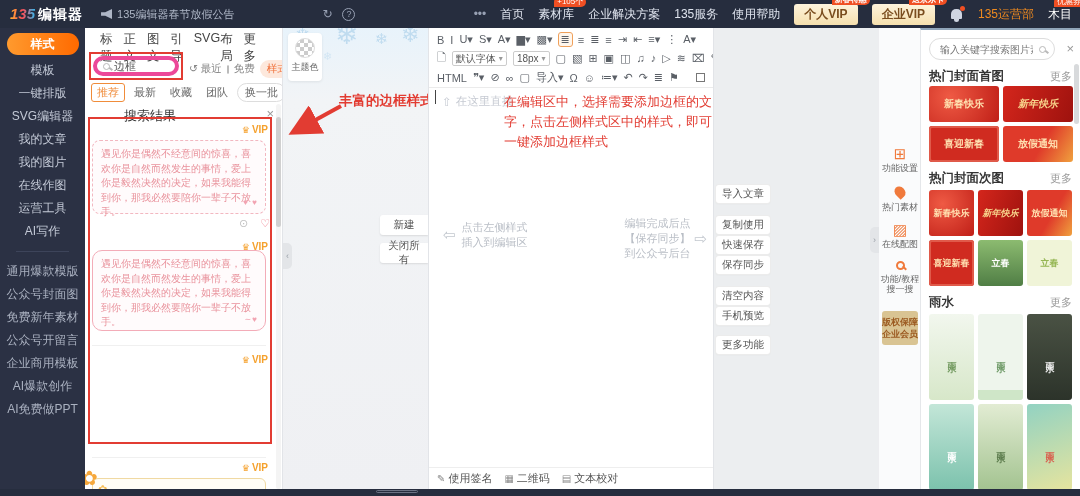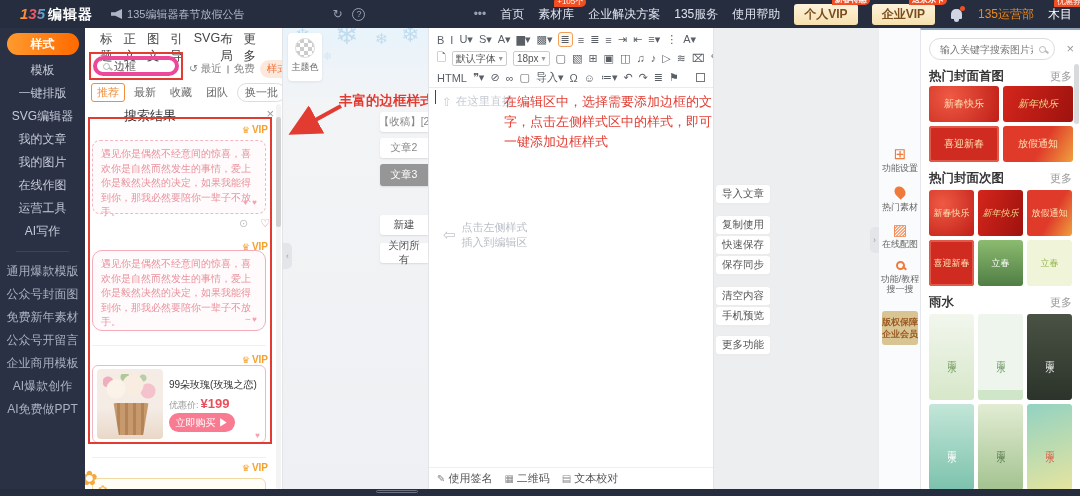--- a/index.html
+++ b/index.html
@@ -3,21 +3,21 @@
 <meta charset="utf-8">
 <style>
   html,body{margin:0;padding:0;background:#dfe2e6;}
   *{box-sizing:border-box;}
   .app{position:relative;width:1080px;height:496px;overflow:hidden;background:#eceef0;
        font-family:"Liberation Sans","DejaVu Sans",sans-serif;font-size:12px;color:#333;}
 
   
   .topbar{position:absolute;left:0;top:0;width:1080px;height:28px;background:#262d3e;
           display:flex;align-items:center;color:#c6cddc;z-index:40;}
-  .logo{display:flex;align-items:baseline;margin-left:20px;}
+  .logo{display:flex;align-items:baseline;margin-left:10px;}
   .logo-num{font-weight:bold;font-style:italic;font-size:15px;
             background:linear-gradient(90deg,#ffb02e,#ff4f57,#31b8f0);
             -webkit-background-clip:text;background-clip:text;color:transparent;}
   .logo-txt{font-weight:bold;font-size:14px;color:#fff;margin-left:3px;letter-spacing:1px;}
   .announce{display:flex;align-items:center;margin-left:18px;font-size:11px;color:#aeb6c6;gap:5px;}
   .horn{width:11px;height:10px;background:#aeb6c6;
         clip-path:polygon(0 32%,38% 32%,100% 0,100% 100%,38% 68%,0 68%);}
   .tb-ico{margin-left:14px;font-size:12px;color:#98a1b4;cursor:pointer;}
   .tb-help{width:13px;height:13px;border:1px solid #98a1b4;border-radius:50%;font-size:9px;
            display:inline-flex;align-items:center;justify-content:center;margin-left:10px;color:#98a1b4;}
@@ -176,21 +176,21 @@
   .rp-search{position:absolute;left:8px;top:8px;width:126px;height:22px;border:1px solid #ddd;border-radius:11px;
       display:flex;align-items:center;padding:0 8px;gap:4px;}
   .rp-search input{border:none;outline:none;flex:1;font-size:10px;color:#555;min-width:0;background:transparent;
       font-family:"Liberation Sans","DejaVu Sans",sans-serif;}
   .rp-close{position:absolute;right:6px;top:11px;color:#999;font-size:13px;cursor:pointer;}
   .rp-sec{position:absolute;left:8px;right:8px;display:flex;justify-content:space-between;align-items:center;}
   .rp-title{font-size:12.5px;color:#333;font-weight:bold;}
   .rp-more{font-size:11px;color:#999;cursor:pointer;}
   .grid{position:absolute;left:8px;display:flex;flex-wrap:wrap;gap:4px;width:146px;}
   .tile{border-radius:3px;display:flex;align-items:center;justify-content:center;cursor:pointer;
-      font-weight:normal;overflow:hidden;}
+      font-weight:bold;overflow:hidden;}
   .g-banner .tile{width:70px;height:36px;font-size:10px;color:#ffe0b0;}
   .g-square .tile{width:45px;height:46px;font-size:9px;color:#ffe0b0;}
   .g-poster .tile{width:45px;height:86px;font-size:9px;writing-mode:vertical-rl;letter-spacing:3px;}
   .c-r1{background:radial-gradient(circle at 30% 30%,#ef5a44,#c01f17);}
   .c-r2{background:linear-gradient(110deg,#d4261c,#9e120e);color:#f7d48c!important;font-style:italic;}
   .c-r3{background:#d02b20;box-shadow:inset 0 0 0 2px #e05a4a;}
   .c-r4{background:linear-gradient(120deg,#df3a2a 55%,#f0a13e);}
   .c-g1{background:linear-gradient(180deg,#8cbb70,#507e45);color:#fff!important;}
   .c-g2{background:#f0f4d8;color:#95b653!important;}
   .p1{background:linear-gradient(180deg,#f2f7ee,#d7e7c9);color:#739a60;}
@@ -327,32 +327,20 @@
       <span>遇见你是偶然不经意间的惊喜，喜欢你是自然而然发生的事情，爱上你是毅然决然的决定，如果我能得到你，那我必然要陪你一辈子不放手。</span>
       <span class="decor-hearts">∼♥</span>
     </div>
 
     <div class="sp-div" style="top:317px"></div>
 
     <div class="vip" style="top:326px">
       <span class="crown">♛</span>
         <span>VIP</span>
     </div>
-    <div class="prodcard">
-      <div class="flower-img">
-        <span class="blooms"></span>
-        <span class="basket"></span>
-      </div>
-      <div class="prod-title">99朵玫瑰(玫瑰之恋)</div>
-      <div class="prod-price">
-        <span>优惠价:</span><b>¥199</b>
-      </div>
-      <button class="buy-btn">立即购买 ▶</button>
-      <span class="decor-hearts" style="bottom:2px;right:4px">♥</span>
-    </div>
 
     <div class="sp-div" style="top:429px"></div>
     <div class="vip" style="top:434px">
       <span class="crown">♛</span>
         <span>VIP</span>
     </div>
     <div class="ycard"></div>
     <span class="yflower">✿</span>
     <span class="yflower2">✿</span>
 
@@ -375,25 +363,20 @@
     <div class="gap-anno">丰富的边框样式</div>
     <svg class="gap-arrow" width="62" height="40">
       <defs>
           <marker id="ah" markerWidth="8" markerHeight="8" refX="5" refY="4" orient="auto">
             <path d="M0,0L8,4L0,8z" fill="#e23c32"></path>
           </marker>
         </defs>
       <line x1="56" y1="6" x2="14" y2="29" stroke="#e23c32" stroke-width="4" marker-end="url(#ah)"></line>
     </svg>
 
-    <div class="doc-tabs">
-        <div class="doc-tab">【收稿】[2</div>
-        <div class="doc-tab">文章2</div>
-        <div class="doc-tab active">文章3</div>
-      </div>
     <button class="doc-btn" style="top:187px">新建</button>
     <button class="doc-btn" style="top:215px">关闭所有</button>
     <div class="panel-handle">‹</div>
   </section>
 
   <section class="editor">
     <div class="tb-wrap">
       <div class="tb-row">
           <span class="ti">B</span>
           <span class="ti">I</span>
@@ -461,20 +444,28 @@
     </div>
     <div class="ed-anno">在编辑区中，选择需要添加边框的文字，点击左侧样式区中的样式，即可一键添加边框样式</div>
 
     <div class="hint-left">
       <span class="hint-arrow">⇦</span>
       <div class="hint">
           <div>点击左侧样式</div>
           <div>插入到编辑区</div>
         </div>
     </div>
+    <div class="hint-right">
+      <div class="hint">
+          <div>编辑完成后点</div>
+          <div>【保存同步】</div>
+          <div>到公众号后台</div>
+        </div>
+      <span class="hint-arrow">⇨</span>
+    </div>
 
     <div class="ed-footer">
       <span style="display:flex;gap:12px">
           <span class="fitem">
           <i>✎</i>
             <em style="font-style:normal">使用签名</em>
         </span>
           <span class="fitem">
           <i>▦</i>
             <em style="font-style:normal">二维码</em>

